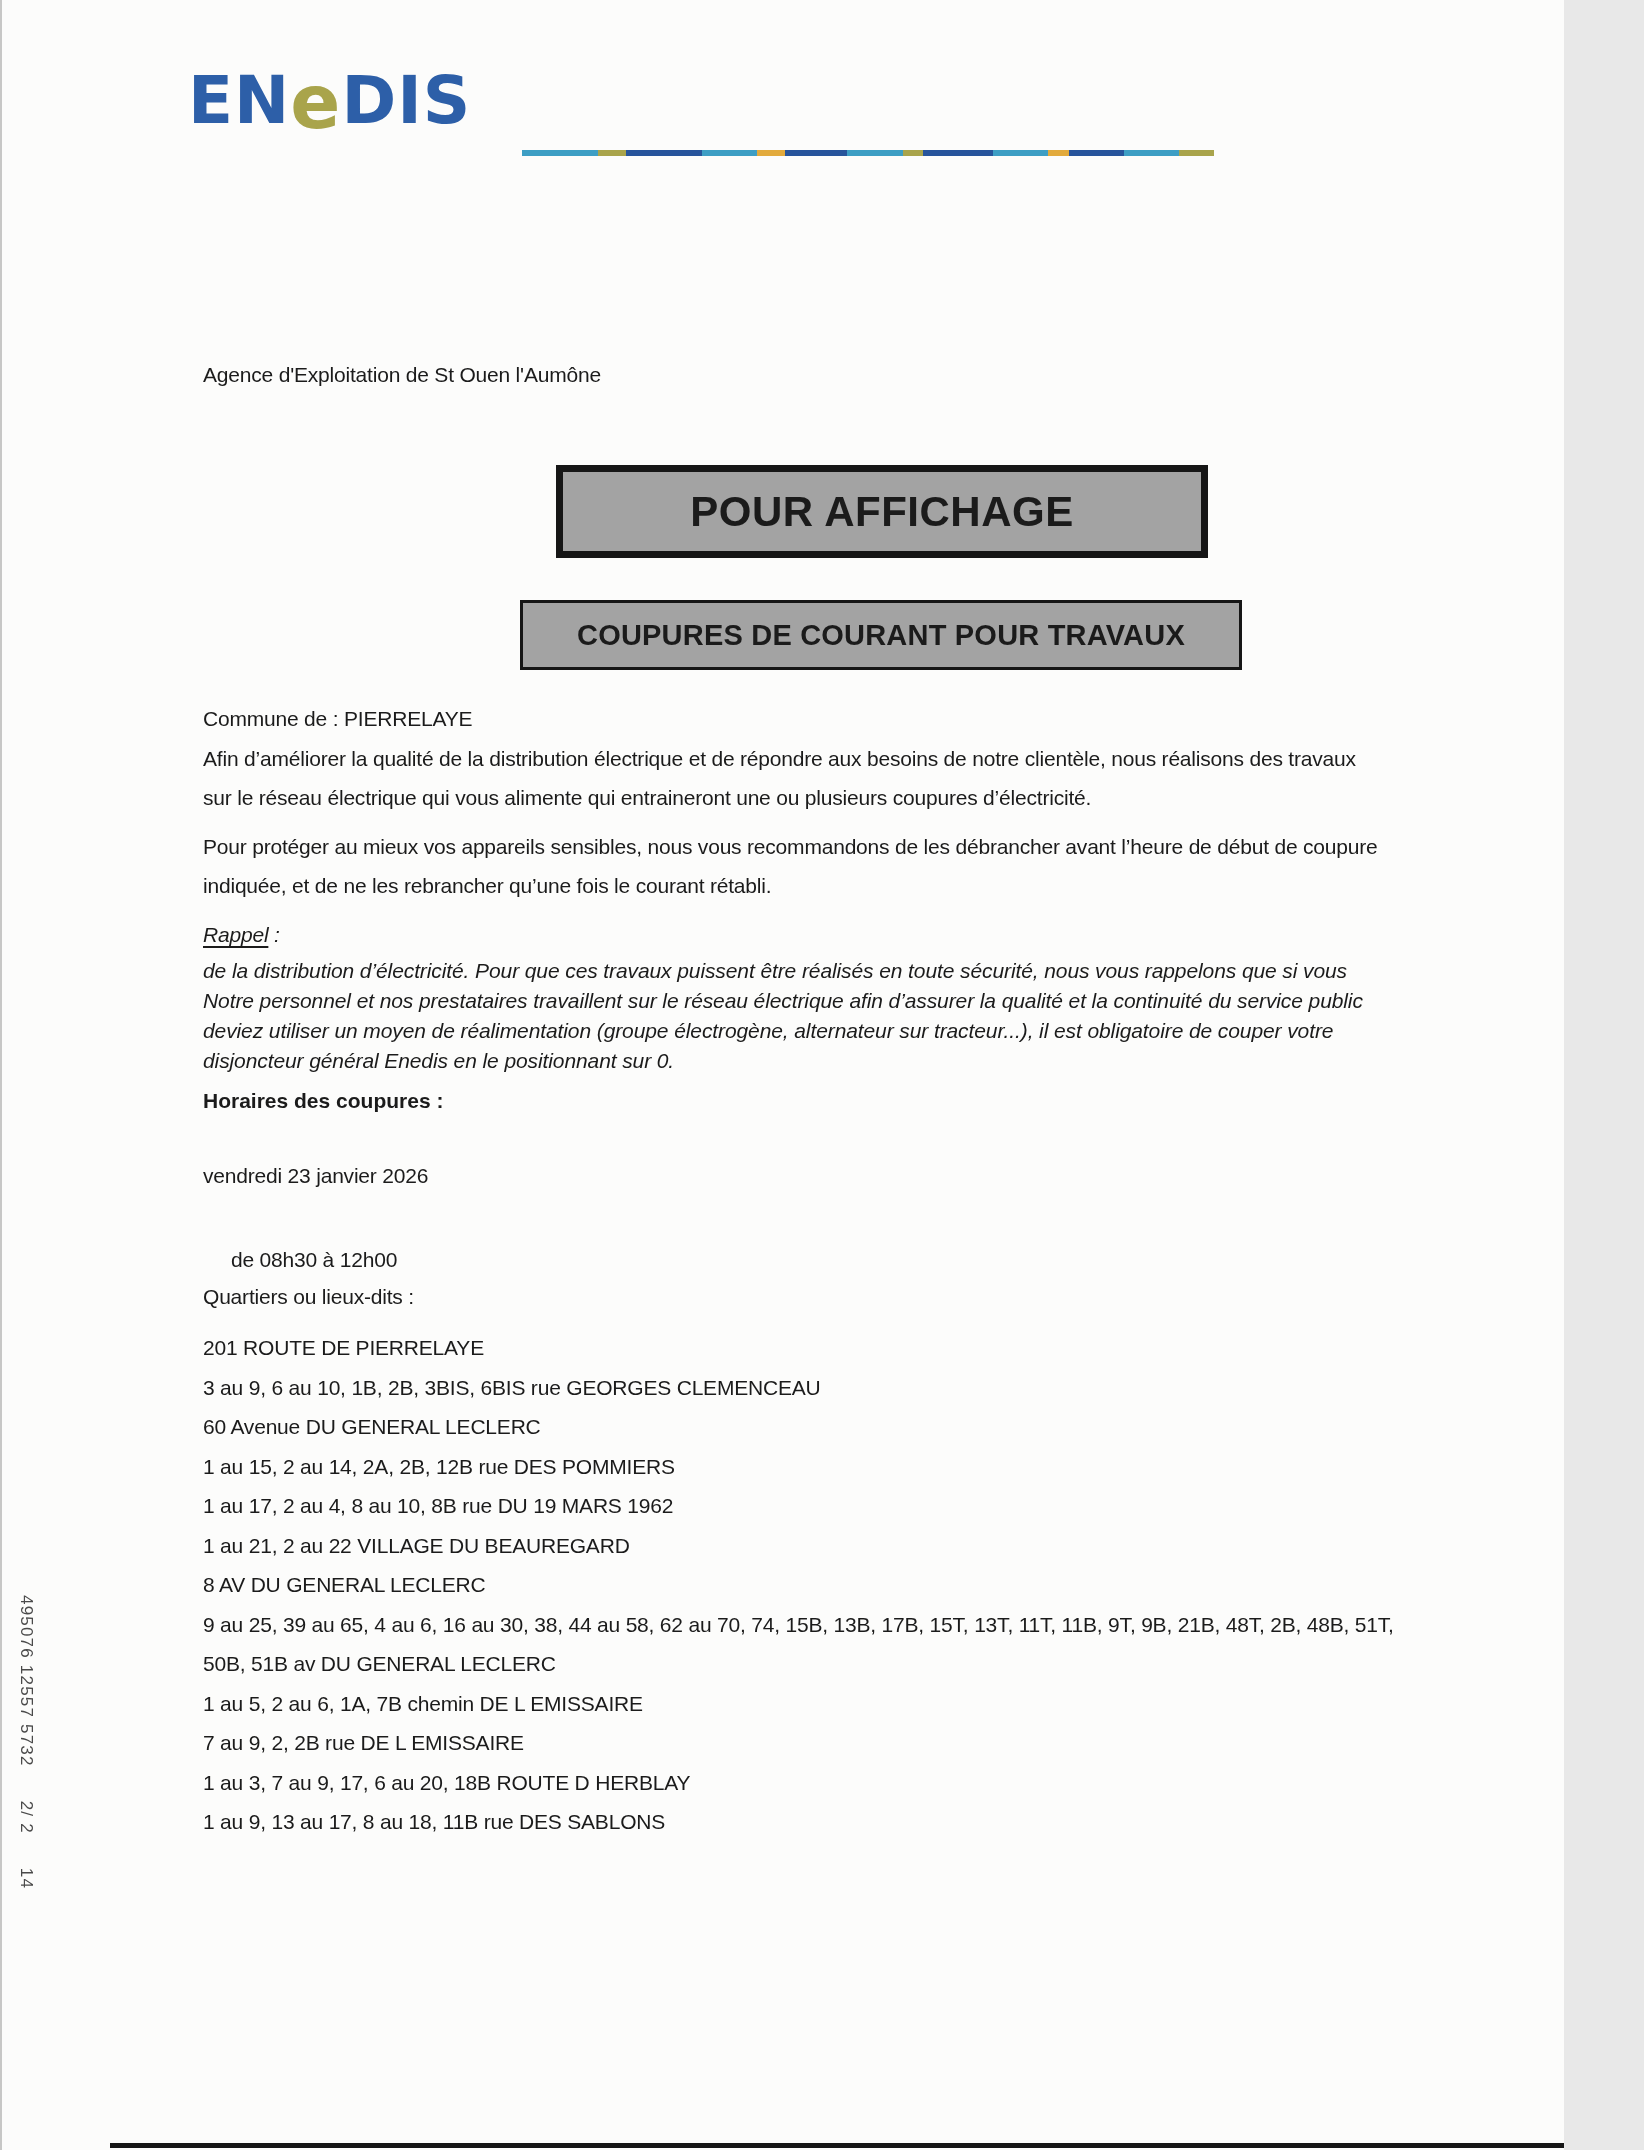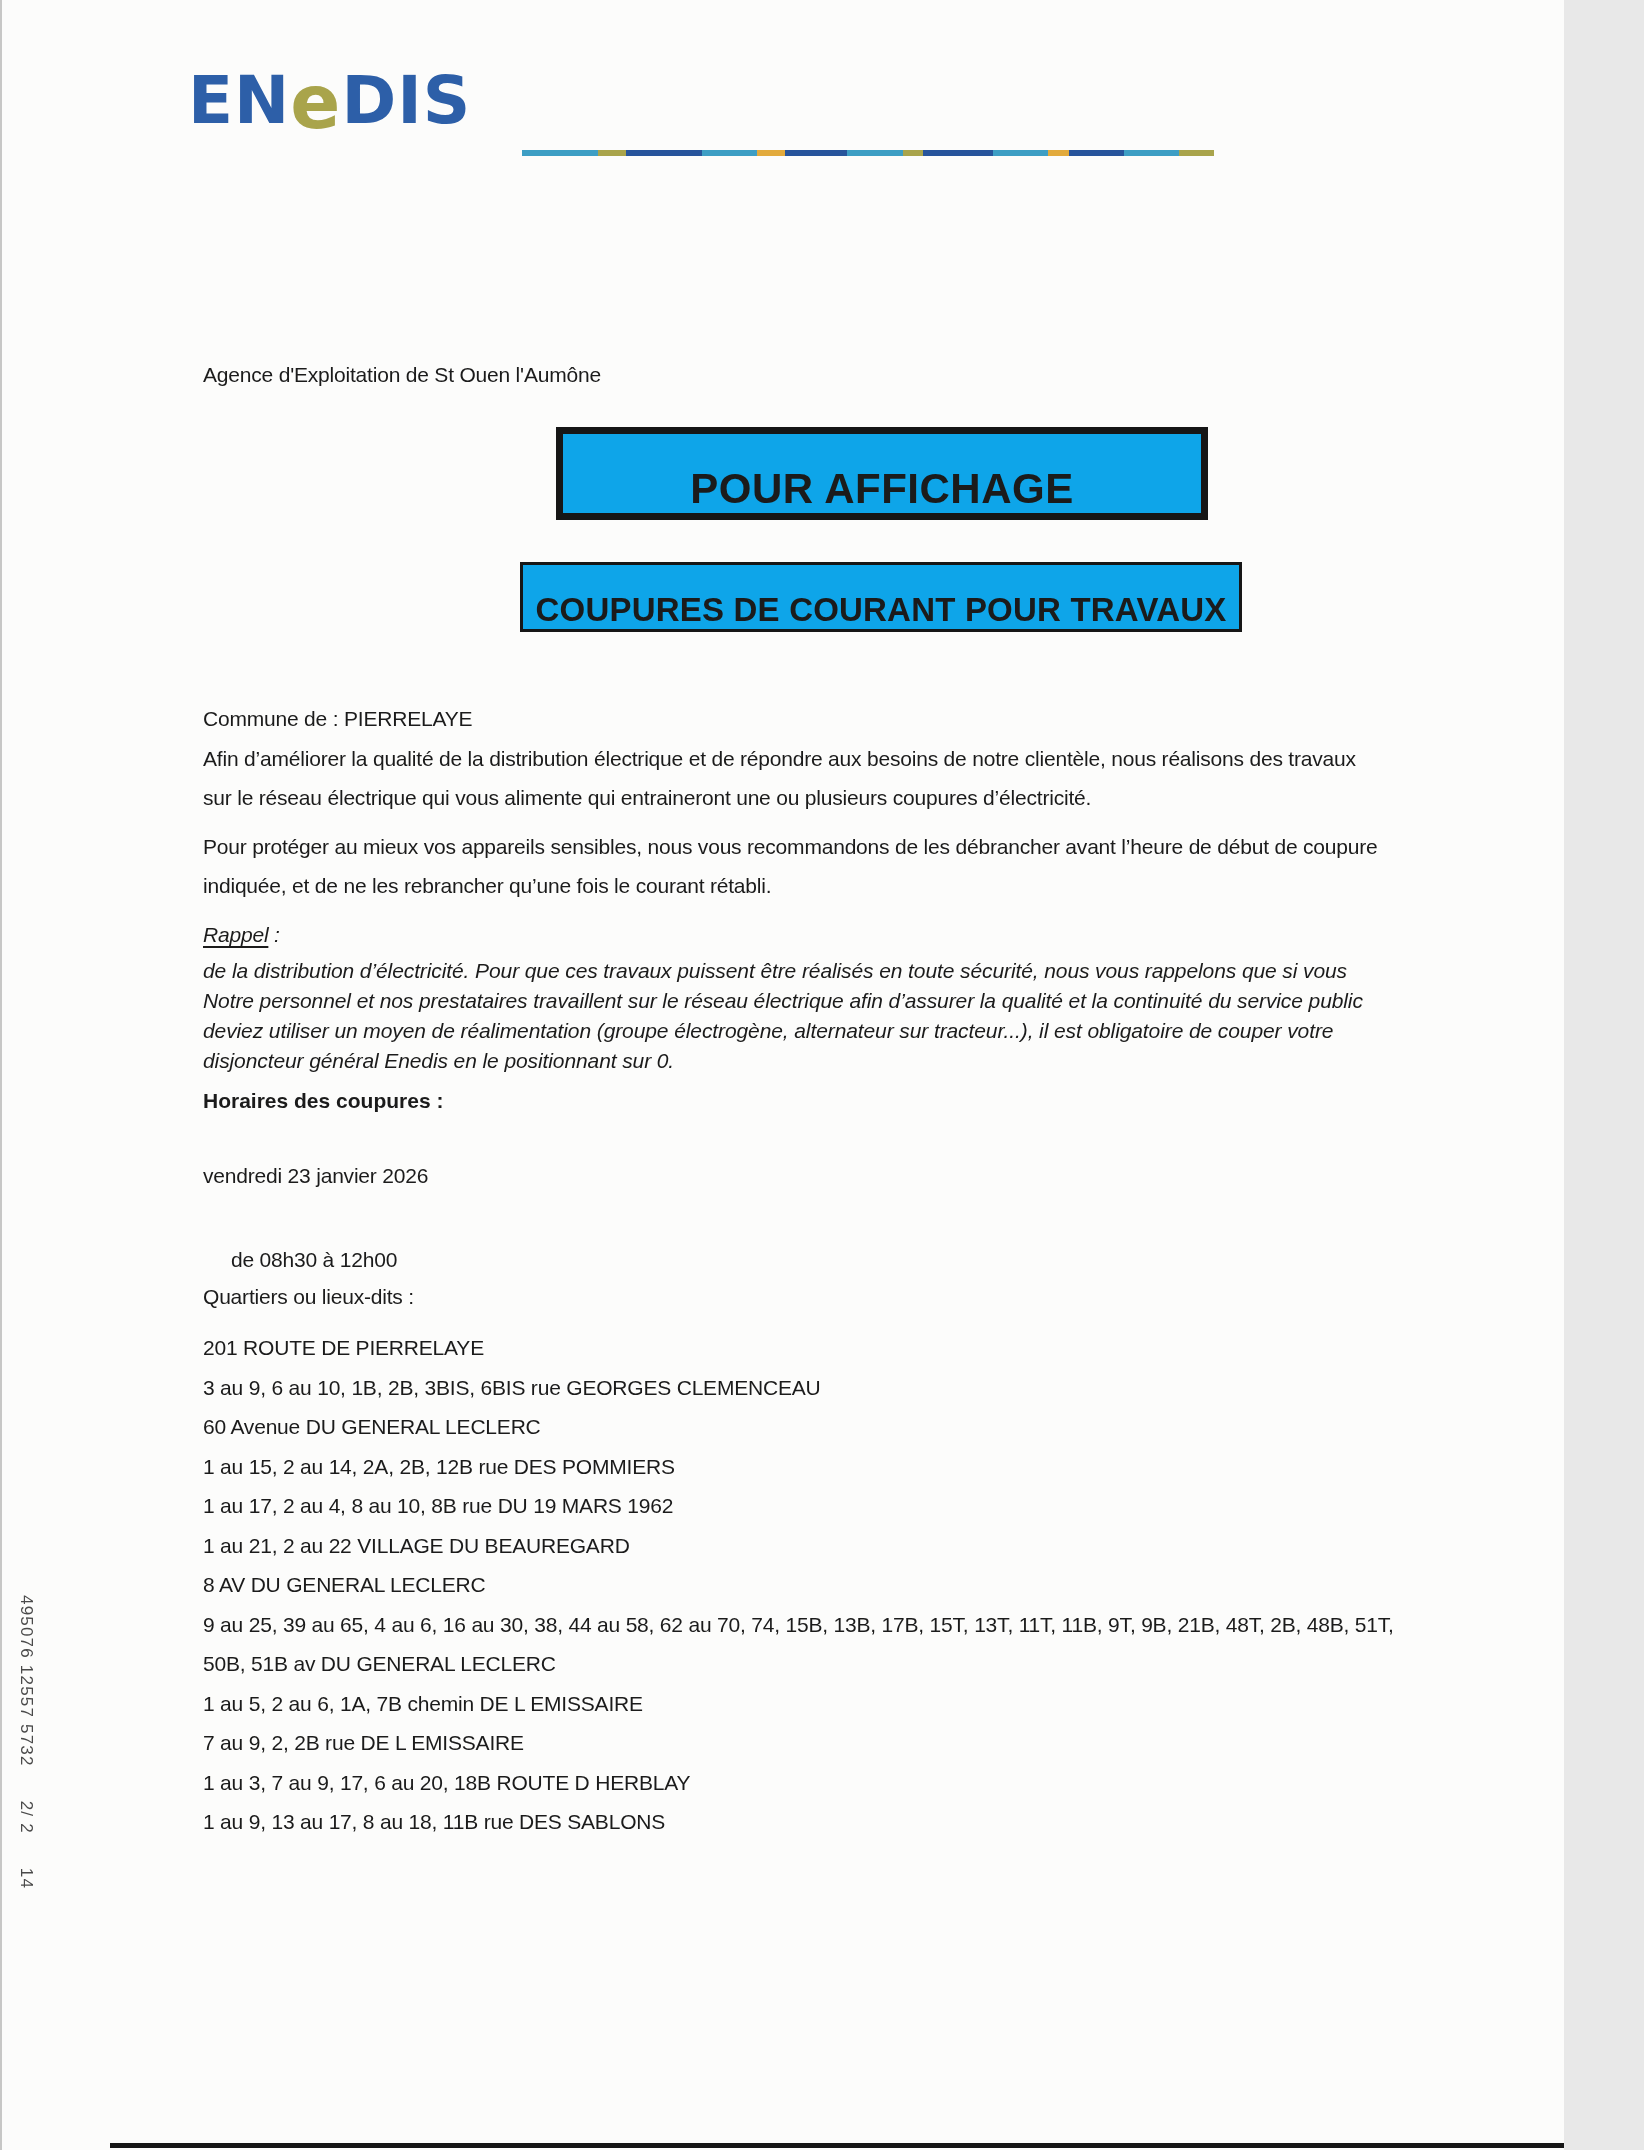--- a/index.html
+++ b/index.html
@@ -26,26 +26,26 @@
       var(--line_teal) 0 11%, var(--logo_olive) 11% 15%, var(--line_navy) 15% 26%,
       var(--line_teal) 26% 34%, var(--line_gold) 34% 38%, var(--line_navy) 38% 47%,
       var(--line_teal) 47% 55%, var(--logo_olive) 55% 58%, var(--line_navy) 58% 68%,
       var(--line_teal) 68% 76%, var(--line_gold) 76% 79%, var(--line_navy) 79% 87%,
       var(--line_teal) 87% 95%, var(--logo_olive) 95% 100%);}
 
   .txt{position:absolute;white-space:nowrap;font-size:21px;letter-spacing:-0.2px;}
 
   .agency{left:203px;top:363px;}
 
-  .banner{position:absolute;box-sizing:border-box;display:flex;align-items:flex-end;justify-content:center;
-          background:#0ea5e9;font-weight:bold;}
+  .banner{position:absolute;box-sizing:border-box;display:flex;align-items:center;justify-content:center;
+          background:#a3a3a3;font-weight:bold;margin-top:38px;}
   .banner-1{left:556px;top:427px;width:652px;height:93px;border:7px solid #161616;
             font-size:42px;letter-spacing:.5px;}
   .banner-2{left:520px;top:562px;width:722px;height:70px;border:3px solid #161616;
-            font-size:33px;letter-spacing:.2px;}
+            font-size:29px;letter-spacing:.2px;}
 
   .commune{left:203px;top:678px;margin-top:29px;}
 
   .block{position:absolute;left:203px;}
   .block .text-line{white-space:nowrap;font-size:21px;letter-spacing:-0.2px;}
   .para{top:auto;}
   .p-intro{top:739px;}  .p-intro .text-line{line-height:39px;}
   .p-advice{top:827px;} .p-advice .text-line{line-height:39px;}
   .rappel-head{left:203px;top:923px;font-style:italic;}
   .rappel-head .u{text-decoration:underline;text-underline-offset:4px;}

